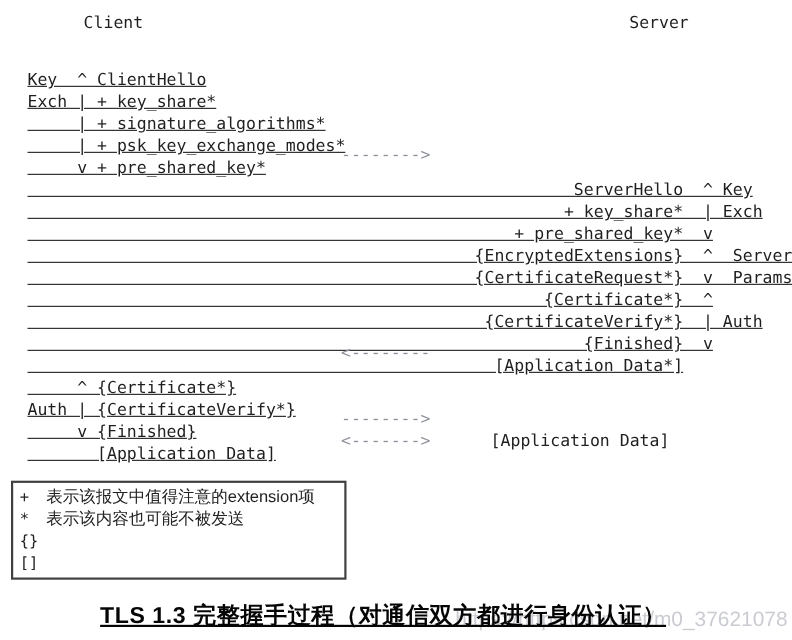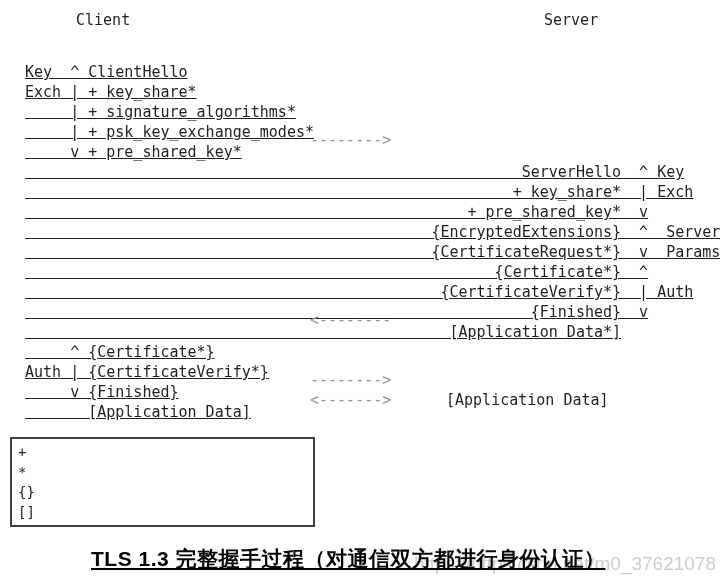--- a/index.html
+++ b/index.html
@@ -16,21 +16,21 @@
     color:#1f1f1f;
     white-space:pre;
   }
   .diagram{
     position:absolute;left:13px;top:50px;
     margin:12px;
     text-decoration:underline;
   }
   .col-header{position:absolute;top:10px;}
   .client-header{left:76px;}
-  .server-header{left:544px;}
+  .server-header{left:572px;}
   .arrow{
     position:absolute;left:310px;
     color:#8e919c;
   }
   .arrow-1{top:130px;}
   .arrow-2{top:310px;}
   .arrow-3{top:370px;}
   .arrow-4{top:390px;}
   .appdata-right{position:absolute;left:446px;top:390px;}
   
@@ -94,23 +94,25 @@
   <span class="mono arrow arrow-1">--------&gt;</span>
   <span class="mono arrow arrow-2">&lt;--------</span>
   <span class="mono arrow arrow-3">--------&gt;</span>
   <span class="mono arrow arrow-4">&lt;-------&gt;</span>
 
   <span class="mono appdata-right">[Application Data]</span>
 
   <div class="legend">
     <div class="legend-row">
       <span class="legend-sym">+</span>
+      <span class="legend-text">表示该报文中值得注意的extension项</span>
     </div>
     <div class="legend-row">
       <span class="legend-sym">*</span>
+      <span class="legend-text">表示该内容也可能不被发送</span>
     </div>
     <div class="legend-row">
       <span class="legend-sym">{}</span>
     </div>
     <div class="legend-row">
       <span class="legend-sym">[]</span>
     </div>
   </div>
 
   <div class="watermark">https://https.csdn.net/m0_37621078</div>

